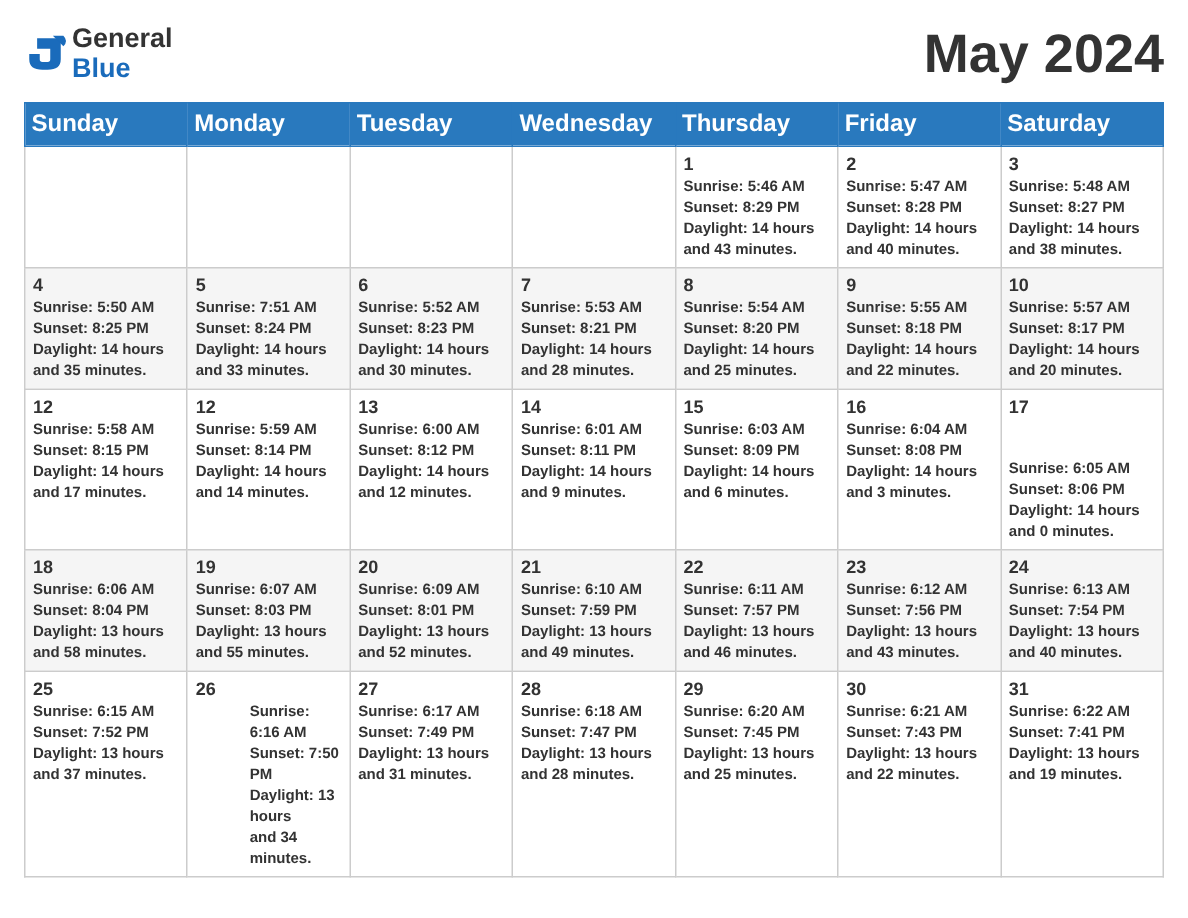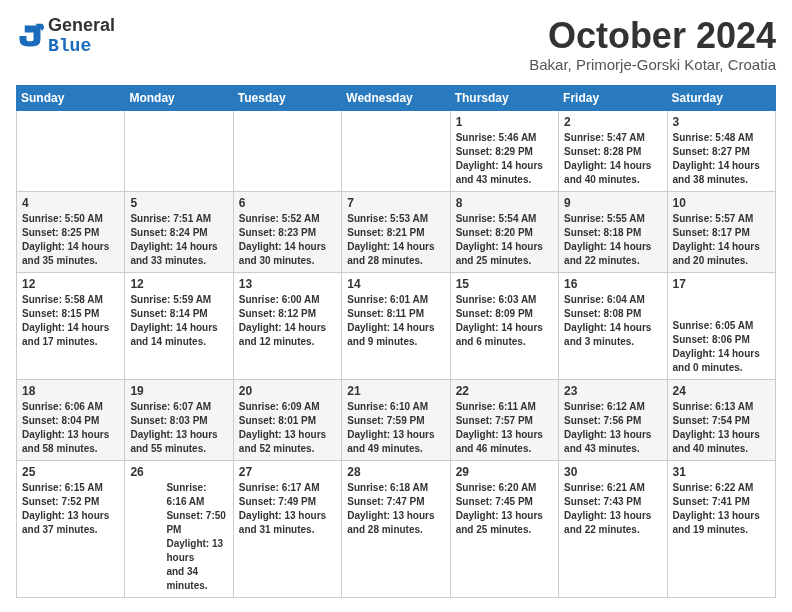--- a/index.html
+++ b/index.html
@@ -21,21 +21,21 @@
       display: flex;
       align-items: center;
       gap: 4px;
     }
     .logo-text {
       font-size: 18px;
       font-weight: bold;
       line-height: 1.1;
     }
     .logo-general { color: #333; }
-    .logo-blue { color: #1a6bbb; font-family: Liberation Mono, monospace; }
+    .logo-blue { color: #1a6bbb; }
     .logo-icon {
       width: 28px;
       height: 28px;
     }
     .title-block {
       text-align: right;
     }
     .month-year {
       font-size: 36px;
       font-weight: bold;
@@ -49,21 +49,21 @@
     .calendar {
       width: 100%;
       border-collapse: collapse;
       font-size: 11px;
     }
     .calendar th {
       background: #2979be;
       color: #fff;
       padding: 5px 4px;
       text-align: left;
-      font-size: 12px;
+      font-size: 16px;
       font-weight: bold;
       border: 1px solid #2979be;
     }
     .calendar td {
       vertical-align: top;
       padding: 4px 5px;
       border: 1px solid #ccc;
       width: calc(100% / 7);
       min-height: 70px;
       color: #333;
@@ -97,22 +97,21 @@
       <rect x="0" y="0" width="32" height="32" fill="none"></rect>
       <path d="M18 4 L28 4 L28 20 Q28 28 18 28 L14 28 Q4 28 4 20 L4 16 L12 16 L12 20 Q12 22 14 22 L18 22 Q20 22 20 20 L20 12 L10 12 L10 4 Z" fill="#1a6bbb"></path>
       <path d="M22 2 L30 10 Q34 6 30 2 Z" fill="#1a6bbb"></path>
     </svg>
     <div class="logo-text">
       <span class="logo-general">General</span><br>
       <span class="logo-blue">Blue</span>
     </div>
   </div>
   <div class="title-block">
-    <div class="month-year">October 2024</div>
-    <div class="location">Bakar, Primorje-Gorski Kotar, Croatia</div>
+    <div class="month-year">May 2024</div>
   </div>
 </div>
 
 <table class="calendar">
   <thead>
     <tr>
     <th>Sunday</th>
         <th>Monday</th>
         <th>Tuesday</th>
         <th>Wednesday</th>

